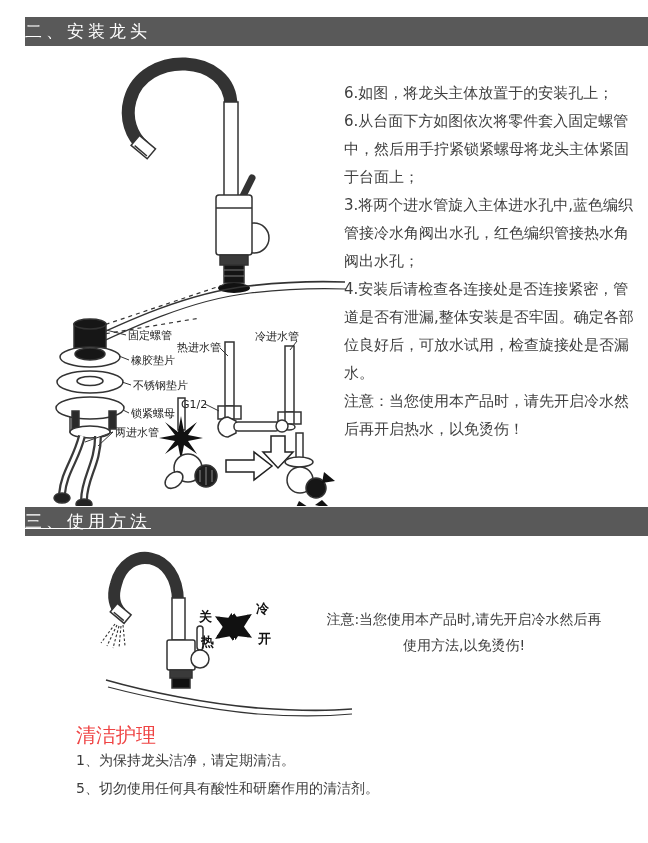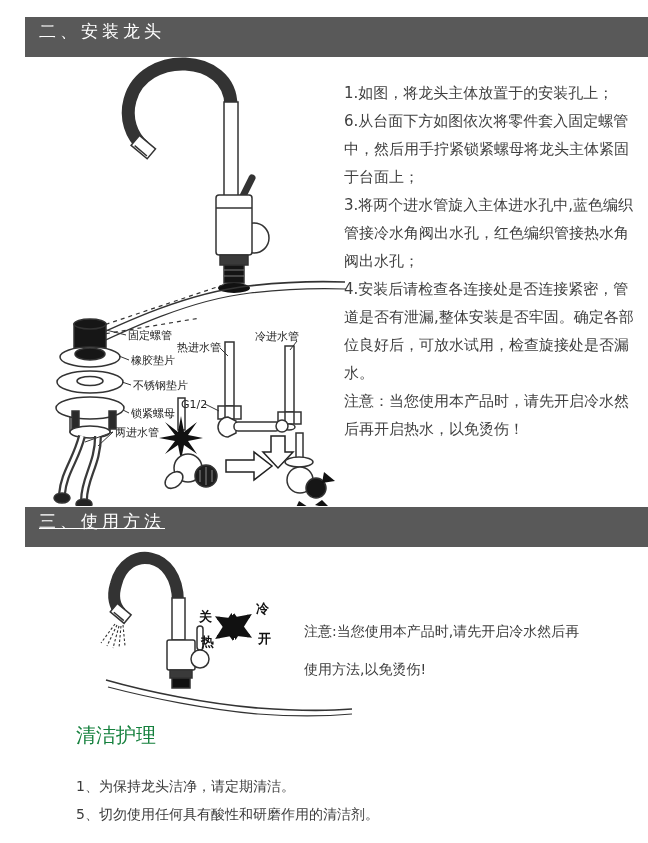--- a/index.html
+++ b/index.html
@@ -2,44 +2,44 @@
 <html><head>
 <meta charset="utf-8">
 <style>
   html,body{margin:0;padding:0;background:#fff;}
   .page{
     position:relative;width:648px;height:843px;background:#ffffff;
     font-family:"DejaVu Sans","Liberation Sans",sans-serif;
     color:#3d3d3d;overflow:hidden;
   }
   .section-header{
-    position:absolute;left:25px;width:623px;height:40px;
+    position:absolute;left:25px;width:623px;height:29px;
     background:#595959;color:#ffffff;
     font-size:17px;line-height:29px;letter-spacing:4px;
-    padding-left:14px;box-sizing:border-box;
+    box-sizing:border-box;
   }
   .hdr-install{top:17px;}
   .hdr-usage{top:507px;text-decoration:underline;}
   .steps{
     position:absolute;left:344px;top:79px;width:296px;
     font-size:15px;line-height:28px;color:#3f3f3f;
   }
   .steps p{margin:0;}
   .usage-note{
     position:absolute;left:288px;top:604px;width:352px;
     font-size:14px;line-height:22px;color:#3c3c3c;
   }
-  .usage-note p{margin:16px;}
+  .usage-note p{margin:4px;text-align:center;}
   .cleaning-title{
     position:absolute;left:76px;top:722px;
-    font-size:20px;color:#15803d;font-weight:normal;margin:0;
+    font-size:20px;color:#ef4444;font-weight:normal;margin:0;
   }
   .cleaning-list{
     position:absolute;left:76px;top:746px;width:540px;
-    font-size:14px;line-height:28px;color:#3c3c3c;margin-top:26px;
+    font-size:14px;line-height:28px;color:#3c3c3c;
   }
   .cleaning-list p{margin:0;}
   svg{position:absolute;}
   svg text{font-family:"DejaVu Sans","Liberation Sans",sans-serif;font-size:11px;fill:#222;}
   .lblbig{font-size:13px;font-weight:bold;fill:#111;}
 </style>
 </head>
 <body>
 
 <div class="page">
@@ -168,21 +168,21 @@
     <text x="103" y="316">橡胶垫片</text>
     <text x="105" y="341">不锈钢垫片</text>
     <text x="103" y="369">锁紧螺母</text>
     <text x="87" y="388">两进水管</text>
     <text x="149" y="303">热进水管</text>
     <text x="227" y="292">冷进水管</text>
     <text x="153" y="360">G1/2</text>
   </svg>
 
   <div class="steps">
-    <p>1.如图，将龙头主体放置于的安装孔上；</p>
+    <p>6.如图，将龙头主体放置于的安装孔上；</p>
     <p>6.从台面下方如图依次将零件套入固定螺管中，然后用手拧紧锁紧螺母将龙头主体紧固于台面上；</p>
     <p>3.将两个进水管旋入主体进水孔中,蓝色编织管接冷水角阀出水孔，红色编织管接热水角阀出水孔；</p>
     <p>4.安装后请检查各连接处是否连接紧密，管道是否有泄漏,整体安装是否牢固。确定各部位良好后，可放水试用，检查旋接处是否漏水。</p>
     <p>注意：当您使用本产品时，请先开启冷水然后再开启热水，以免烫伤！</p>
   </div>
 
   <div class="section-header hdr-usage">
     <span>三、使用方法</span>
   </div>
 

